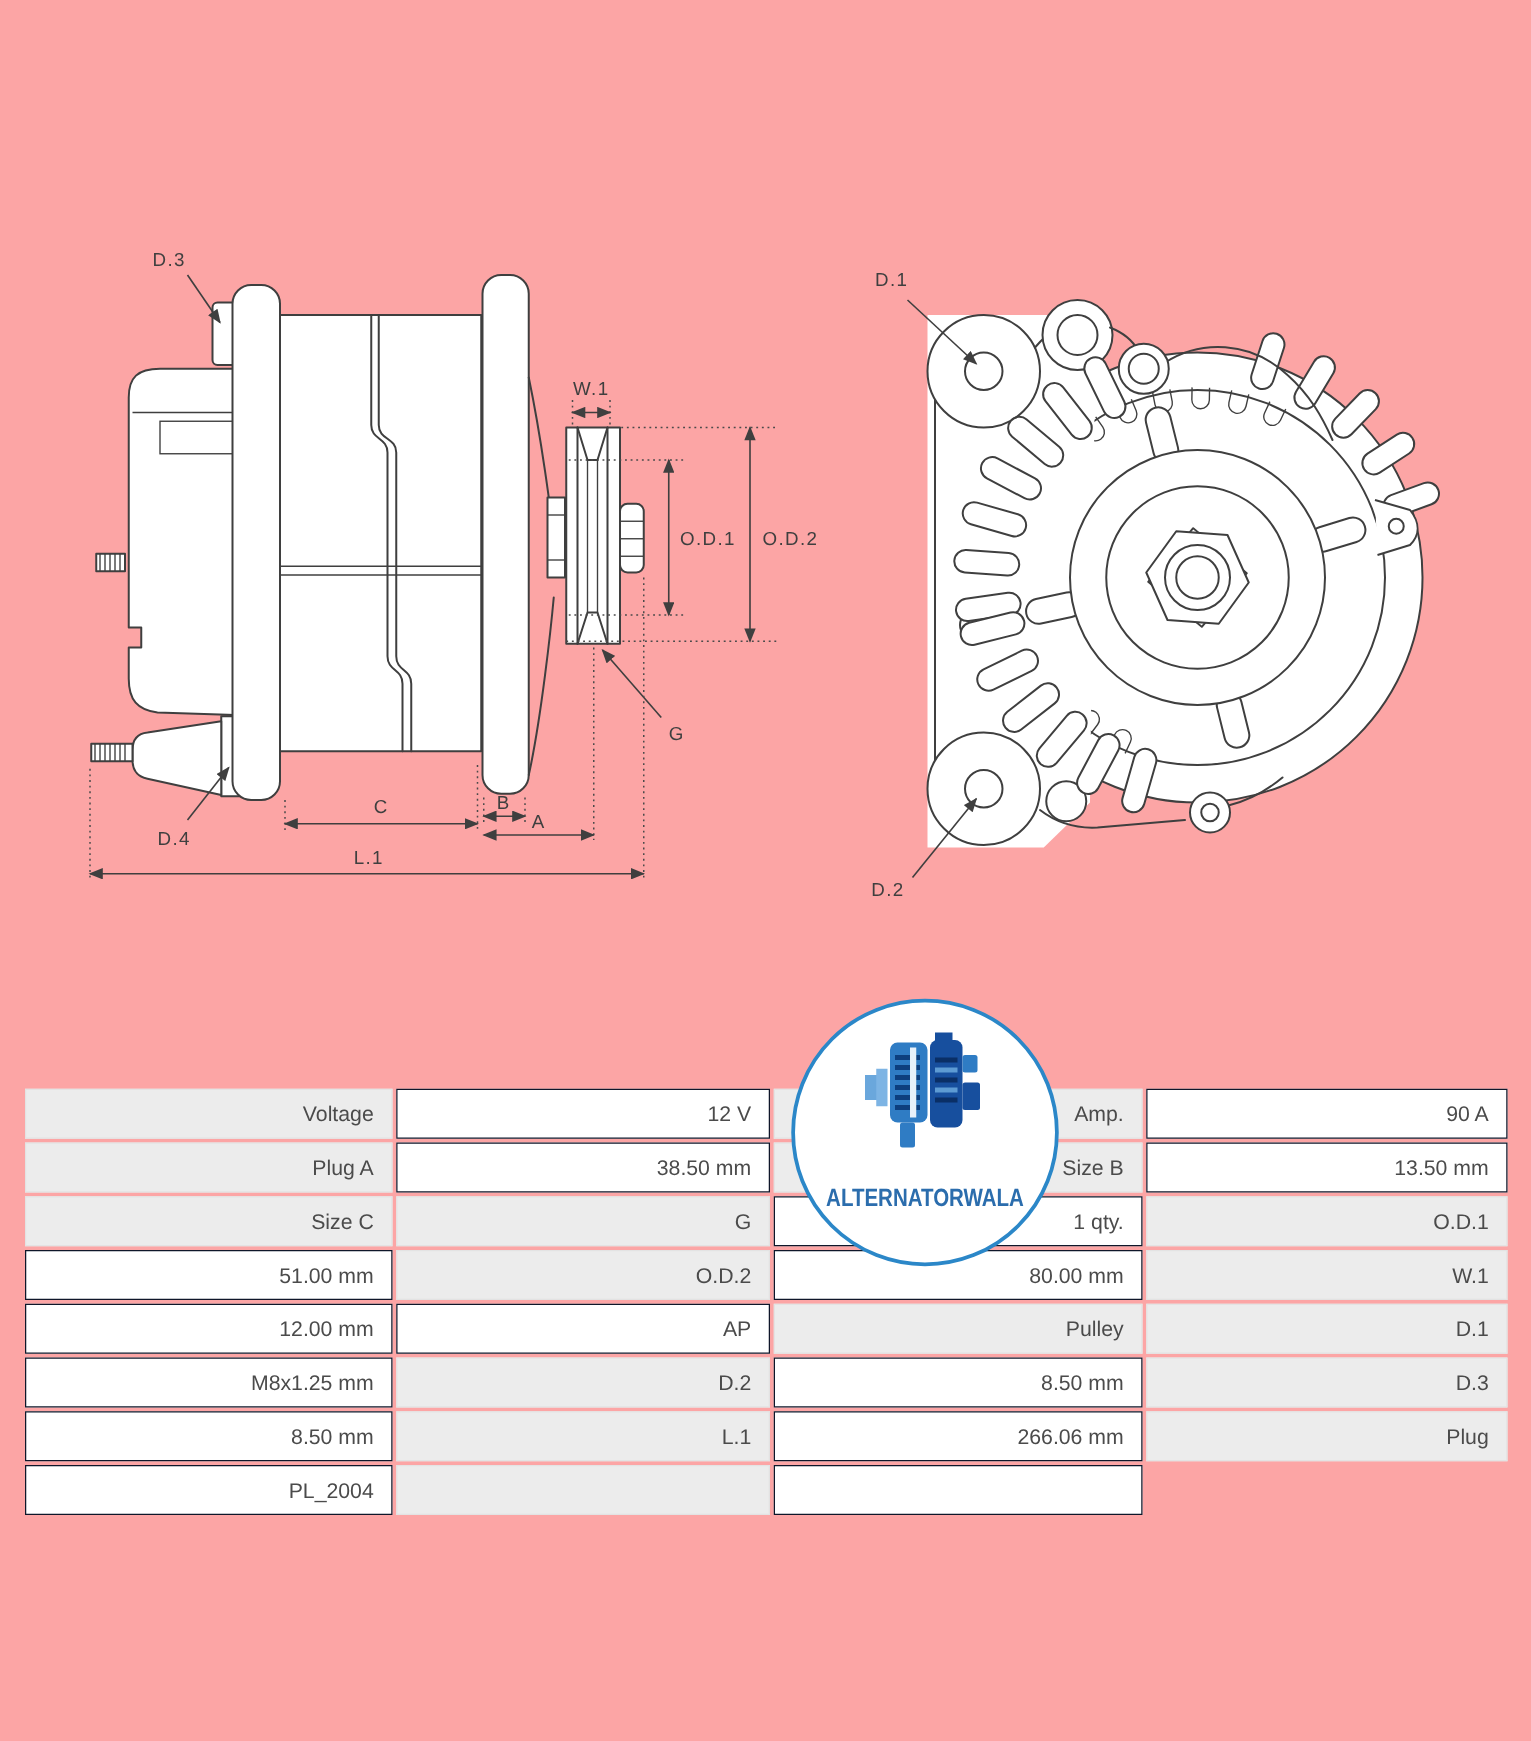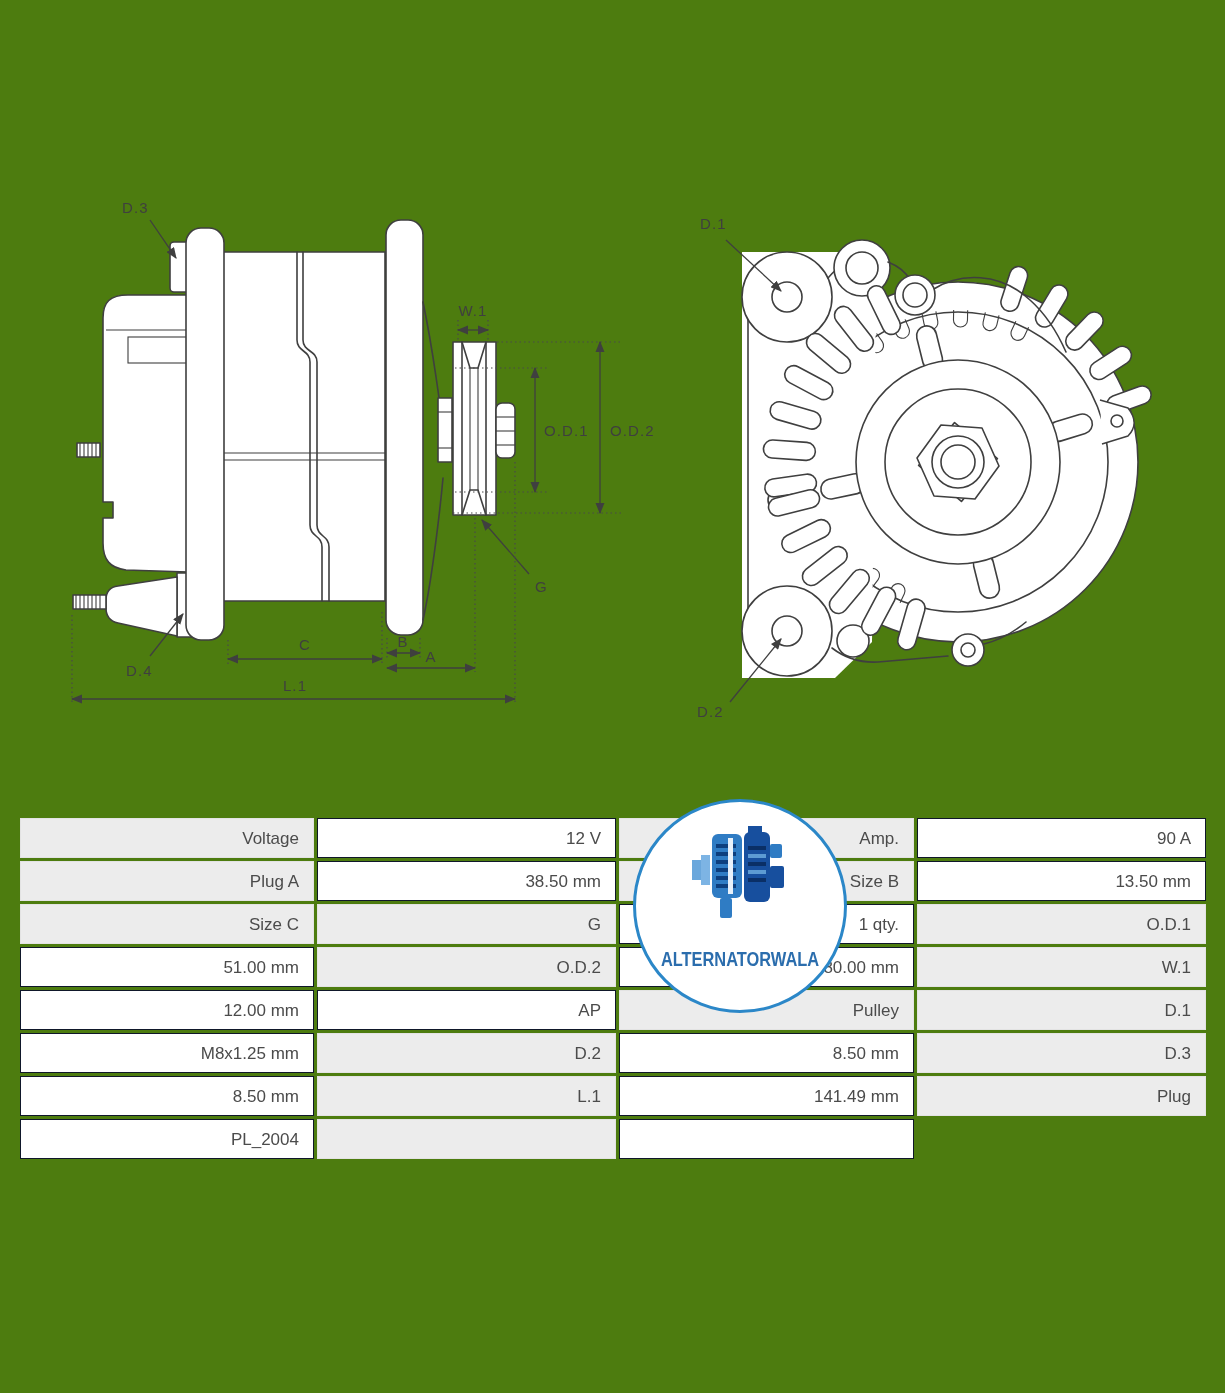--- a/index.html
+++ b/index.html
@@ -1,28 +1,28 @@
 <!DOCTYPE html>
 <html><head>
 <meta charset="utf-8">
 <style>
   html,body{margin:0;padding:0;background:#fff;}
-  .page{position:relative;width:1225px;height:1393px;background:#4d7c0f;
+  .page{position:relative;width:1225px;height:1393px;background:#fca5a5;
         font-family:"Liberation Sans",sans-serif;overflow:hidden;text-decoration:underline;}
   
   .drawing{position:absolute;left:0;top:0;width:1225px;height:780px;}
   .ln{stroke:#3f3f3f;stroke-width:1.6;fill:none;stroke-linejoin:round;stroke-linecap:round;}
   .lnw{stroke:#3f3f3f;stroke-width:1.6;fill:#ffffff;stroke-linejoin:round;}
   .thin{stroke:#3f3f3f;stroke-width:1.1;fill:none;}
   .dot{stroke:#4a4a4a;stroke-width:1.2;fill:none;stroke-dasharray:1.5 3;}
   .dim{stroke:#3f3f3f;stroke-width:1.3;fill:none;}
   .mask{fill:#ffffff;stroke:none;}
   .dlabel{font-family:"Liberation Sans",sans-serif;font-size:15px;fill:#3f3f3f;letter-spacing:1.1px;}
   
-  .spec-table{position:absolute;left:20px;top:818px;width:1186px;display:grid;
+  .spec-table{position:absolute;left:20px;top:871px;width:1186px;display:grid;
       grid-template-columns:294px 299px 295px 289px;grid-auto-rows:40px;
       row-gap:3px;column-gap:3px;z-index:2;}
   .cell{font-size:17px;color:#4b4b4b;text-align:right;line-height:40px;
         padding-right:14px;box-sizing:border-box;white-space:nowrap;overflow:hidden;}
   .lbl{background:#ececec;border:1px solid #e3e3e3;}
   .val{background:#ffffff;border:1px solid #0f172a;}
   
   .logo{position:absolute;left:633px;top:799px;width:214px;height:214px;border-radius:50%;
         background:#ffffff;border:3px solid #2b87c8;box-sizing:border-box;z-index:5;}
   .logo-icon{position:absolute;left:50%;top:22px;transform:translateX(-50%);}
@@ -264,21 +264,21 @@
     <div class="cell lbl">Pulley</div>
 
     <div class="cell lbl">D.1</div>
     <div class="cell val">M8x1.25 mm</div>
     <div class="cell lbl">D.2</div>
     <div class="cell val">8.50 mm</div>
 
     <div class="cell lbl">D.3</div>
     <div class="cell val">8.50 mm</div>
     <div class="cell lbl">L.1</div>
-    <div class="cell val">141.49 mm</div>
+    <div class="cell val">266.06 mm</div>
 
     <div class="cell lbl">Plug</div>
     <div class="cell val">PL_2004</div>
     <div class="cell lbl"></div>
     <div class="cell val"></div>
   </div>
 
   <div class="logo">
     <svg class="logo-icon" width="100" height="96" viewBox="0 0 100 96">
       <rect x="2" y="36" width="10" height="20" fill="#6aa7dc"></rect>

